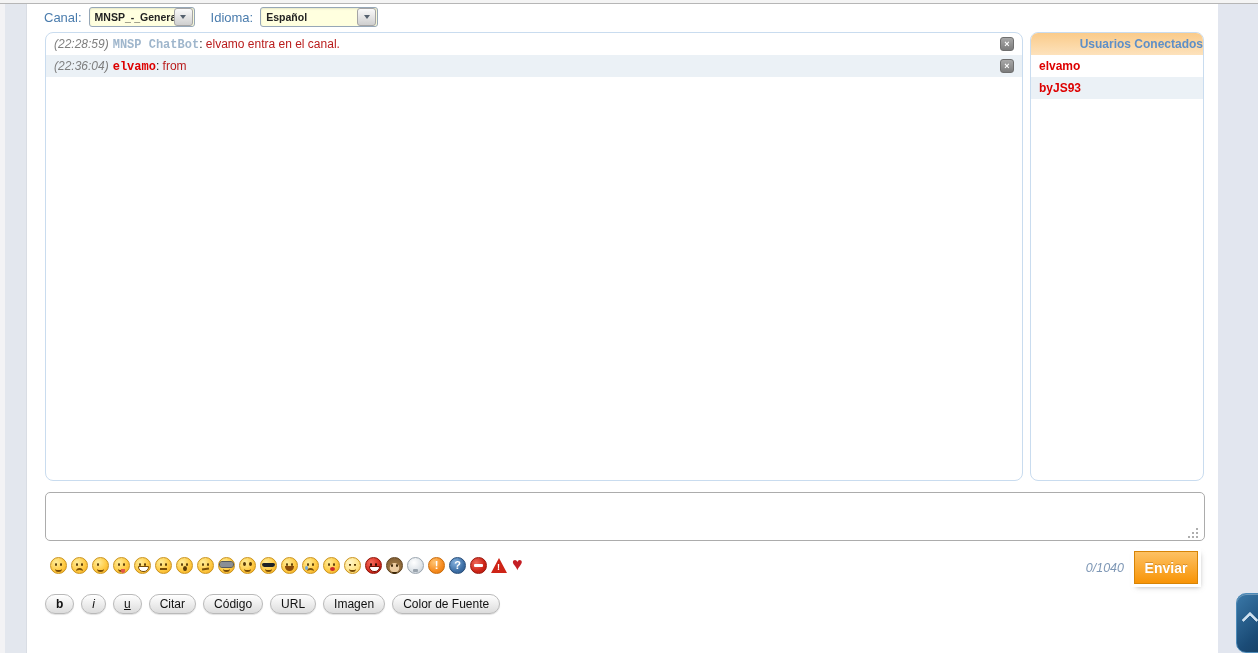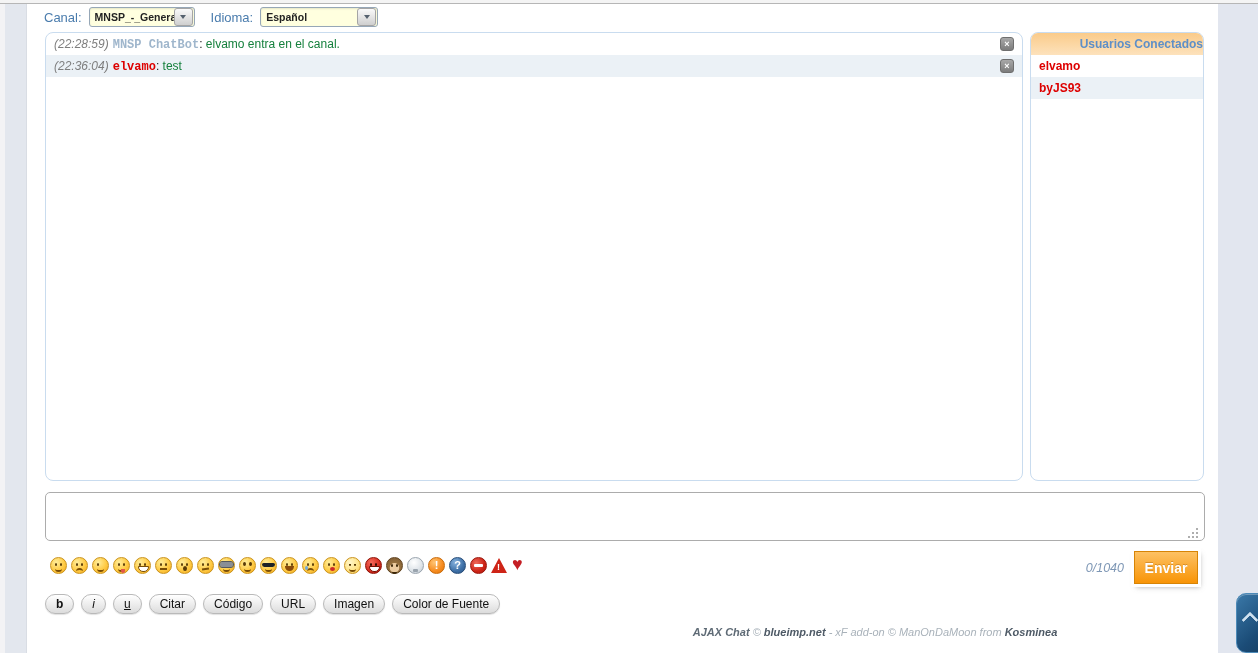--- a/index.html
+++ b/index.html
@@ -25,21 +25,21 @@
            border:1px solid #A5A5A5;border-radius:3px;display:flex;align-items:center;justify-content:center;flex:none;}
   .chev{width:0;height:0;border-left:3px solid transparent;border-right:3px solid transparent;border-top:4px solid #55616E;}
 
   
   .chat-panel{position:absolute;left:45px;top:32px;width:976px;height:447px;border:1px solid #C9DCEF;
               border-radius:8px;background:#FFF;overflow:hidden;}
   .msg-row{position:relative;min-height:15px;padding:4px 30px 3px 8px;font-size:12px;color:#222;box-sizing:border-box;}
   .msg-row.alt{background:#EBF1F6;}
   .msg-time{font-style:italic;color:#7E7E7E;margin-right:4px;}
   .msg-user{font-weight:bold;cursor:pointer;font-family:Liberation Mono, monospace;}
-  .msg-text{color:#15803d;}
+  .msg-text{color:#b91c1c;}
   .msg-close{position:absolute;right:8px;top:4px;width:12px;height:12px;background:linear-gradient(#A8A8A8,#7C7C7C);
              border:1px solid #6F6F6F;border-radius:3px;color:#FFF;display:flex;align-items:center;justify-content:center;cursor:pointer;}
   .msg-close b{font-size:9px;font-weight:bold;line-height:1;transform:translateY(-0.5px);}
 
   
   .users-panel{position:absolute;left:1030px;top:32px;width:172px;height:447px;border:1px solid #C9DCEF;
                border-radius:8px;background:#FFF;overflow:hidden;}
   .users-header{height:22px;line-height:22px;text-align:right;font-weight:bold;font-size:12px;color:#5E8FC7;
                 background:linear-gradient(#FACB8A,#FDE2BC);}
   .user-row{padding:4px 8px;font-size:12px;font-weight:bold;color:#DD0000;cursor:pointer;}
@@ -157,21 +157,21 @@
   <div class="chat-panel">
 
       <div class="msg-row">
         <span class="msg-time">(22:28:59)</span><span class="msg-user" style="color: rgb(159, 182, 204);">MNSP ChatBot</span><span class="msg-sep">: </span><span class="msg-text">elvamo entra en el canal.</span>
         <span class="msg-close">
           <b>×</b>
         </span>
       </div>
 
       <div class="msg-row alt">
-        <span class="msg-time">(22:36:04)</span><span class="msg-user" style="color: rgb(221, 0, 0);">elvamo</span><span class="msg-sep">: </span><span class="msg-text">test</span>
+        <span class="msg-time">(22:36:04)</span><span class="msg-user" style="color: rgb(221, 0, 0);">elvamo</span><span class="msg-sep">: </span><span class="msg-text">from</span>
         <span class="msg-close">
           <b>×</b>
         </span>
       </div>
     </div>
 
   <div class="users-panel">
     <div class="users-header">Usuarios Conectados</div>
     <div class="users-list">
 
@@ -317,33 +317,18 @@
 
       <button class="fmt-btn">Código</button>
 
       <button class="fmt-btn alt">URL</button>
 
       <button class="fmt-btn">Imagen</button>
 
       <button class="fmt-btn alt">Color de Fuente</button>
     </div>
 
-  <div class="footer">
-    
-  
-      <span class="f-name">AJAX Chat</span>
-    
-      <span class="alt f-dim"> © </span>
-    
-      <span class="f-link">blueimp.net</span>
-    
-      <span class="alt f-dim"> - </span>
-    
-      <span class="f-dim">xF add-on © ManOnDaMoon from </span>
-    
-      <span class="alt f-link">Kosminea</span>
-    </div>
 
   <div class="scroll-top">
     <i class="arrow-up"></i>
   </div>
 
 </div>
 
 </body></html>

